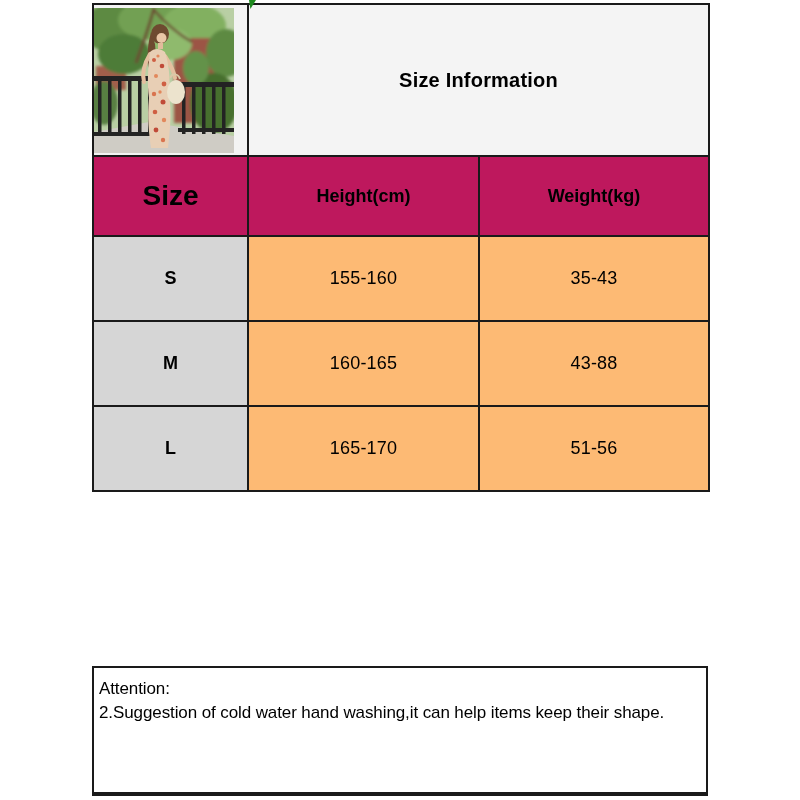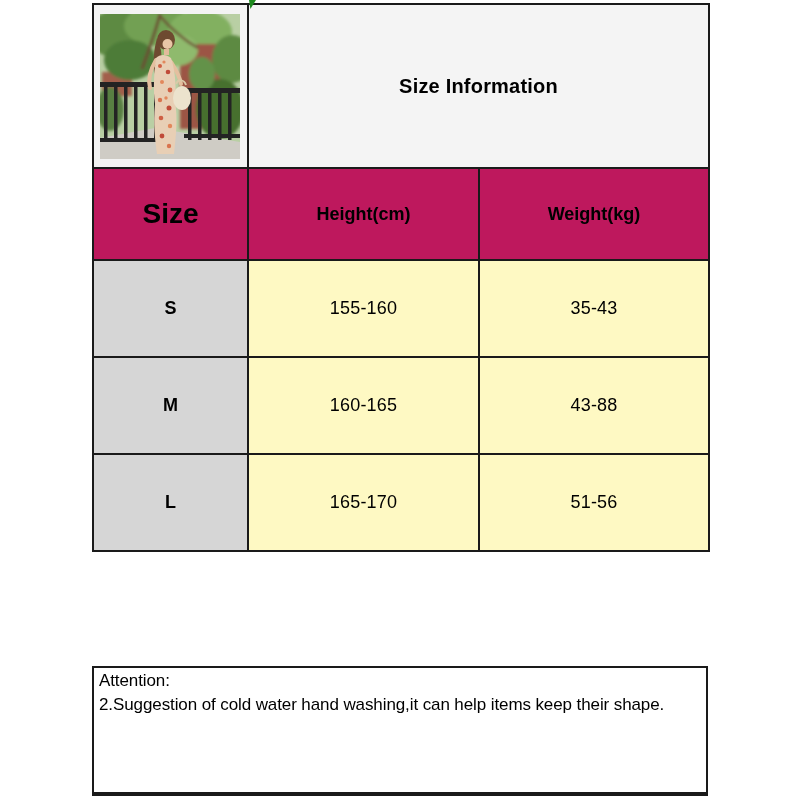--- a/index.html
+++ b/index.html
@@ -6,37 +6,37 @@
   body{
     width:800px;height:800px;position:relative;background:#ffffff;
     font-family:"Liberation Sans",sans-serif;color:#000;
     -webkit-font-smoothing:antialiased;
   }
   .size-table{
     position:absolute;left:92px;top:3px;width:616px;
     border-collapse:collapse;table-layout:fixed;
   }
   .size-table td,.size-table th{
-    border:2px solid #1a1a1a;text-align:center;vertical-align:middle;padding:6px;
+    border:2px solid #1a1a1a;text-align:center;vertical-align:middle;padding:0;
   }
   .photo-cell{
     height:150px;background:#f3f3f3;padding:3px 4px 2px 9px;vertical-align:top;
   }
   .photo-cell svg{display:block;width:140px;height:145px;}
   .title-cell{background:#f4f4f4;font-weight:bold;font-size:20px;letter-spacing:0.2px;}
   .head-row th{height:78px;background:#be185d;font-size:18px;font-weight:bold;}
   th.size-head{font-size:28px;}
   .data-row td{height:83px;}
   .size-cell{background:#d6d6d6;font-weight:bold;font-size:18px;}
-  .val-cell{background:#fef9c3;font-size:18px;font-weight:normal;letter-spacing:0.2px;}
+  .val-cell{background:#fdba74;font-size:18px;font-weight:normal;letter-spacing:0.2px;}
   .attention{
     position:absolute;left:92px;top:666px;width:616px;height:130px;
     box-sizing:border-box;background:#ffffff;
     border:2px solid #1a1a1a;border-bottom-width:4px;
-    padding:1px 5px 0 5px;overflow:hidden;
+    padding:9px 5px 0 5px;overflow:hidden;
   }
   .att-line{
     font-size:17px;line-height:23.5px;white-space:nowrap;letter-spacing:-0.1px;
   }
   .corner-marker{
     position:absolute;left:249px;top:0;width:7px;height:9px;background:#1e8a1e;
     clip-path:polygon(0 0,100% 0,20% 100%);z-index:5;
   }
 </style>
 </head>

